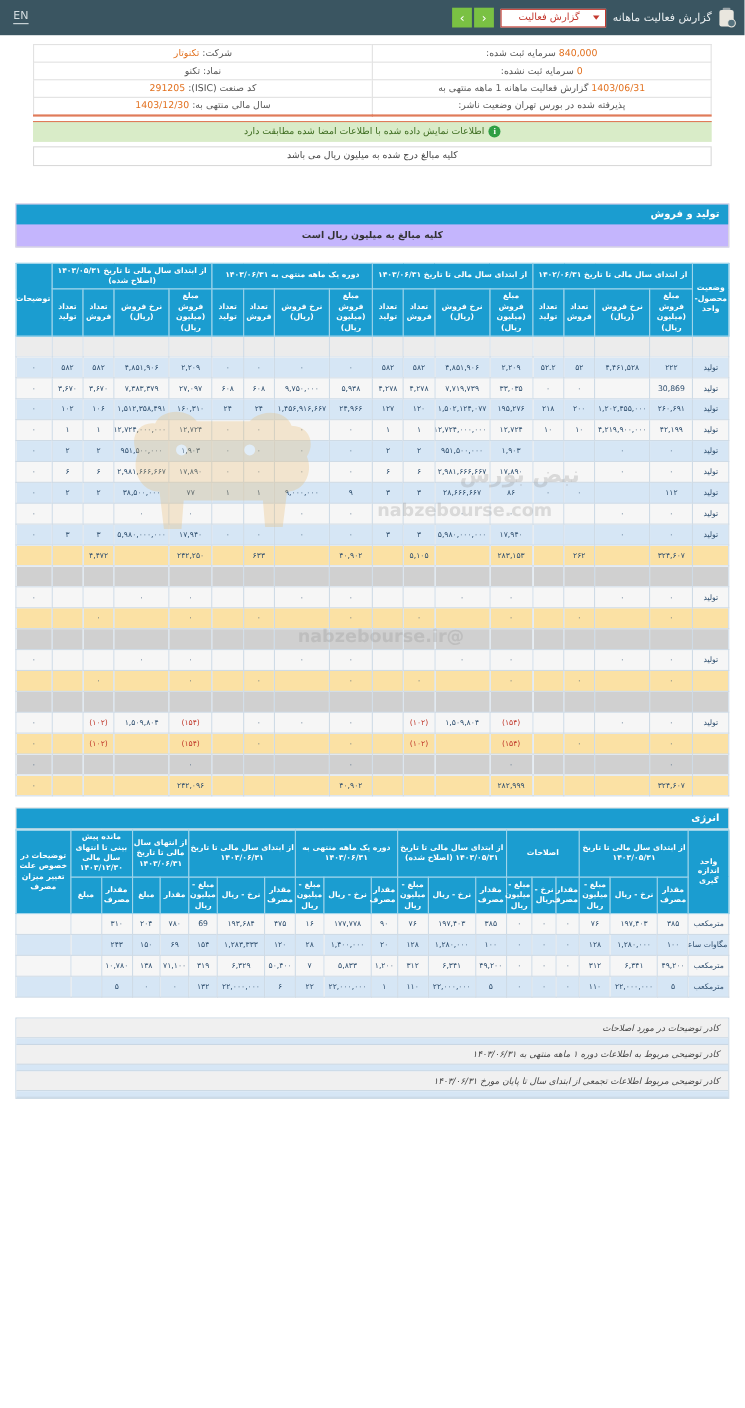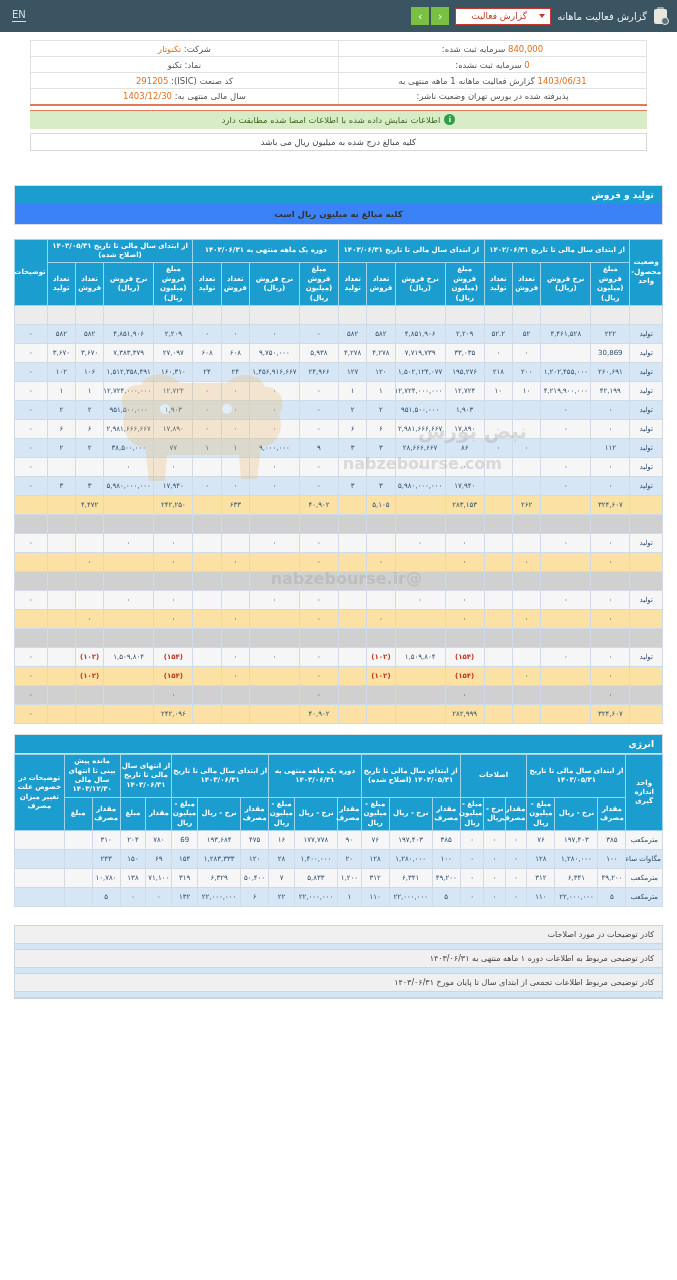--- a/index.html
+++ b/index.html
@@ -93,21 +93,21 @@
   }
   .subnote-wrap { padding: 4px 30px 0 30px; }
   .subnote {
     border: 1px solid #d9d9d9; background:#fff; height: 18px;
     display:flex; align-items:center; justify-content:center;
     font-size: 8.5px; color: #444;
   }
 
   
   .sec-wrap { padding: 0 14px; margin-top: 34px; }
-  .sec-box { border: 1px solid #dcdcdc; background: #3b82f6; }
+  .sec-box { border: 1px solid #dcdcdc; background: #c4b5fd; }
   .sec-head {
     background: #1b9dd0; color: #fff; font-size: 9px;
     padding: 4px 8px; text-align: right; font-weight: bold;
   }
   .sec-sub {
     font-size: 8.5px; color: #333; padding: 5px 8px; text-align: center;
     font-weight: bold;
   }
 
   
@@ -124,42 +124,42 @@
   table.grid td {
     border: 1px solid #cfdbe6; padding: 2px 2px; height: 19px;
     text-align: center; vertical-align: middle; line-height: 1.3;
     overflow: hidden; white-space: nowrap;
   }
   tr.r-blue  td { background: #d6e6f5; }
   tr.r-gray  td { background: #ececec; }
   tr.r-white td { background: #f6f6f6; }
   tr.r-yellow td { background: #fbe1a4; }
   tr.r-gray2 td { background: #d0d0d0; }
-  td.neg { color: #c0392b; font-weight: bold; }
+  td.neg { color: #c0392b; }
   td.tall { height: 30px; }
   td.unit { font-size: 7px; margin-top: 34px; }
 
   
   .wm {
     position: absolute; pointer-events: none; user-select: none;
     color: rgba(150,150,150,0.30); font-weight: bold;
     white-space: nowrap;
   }
   .wm-1 { top: 180px; right: 150px; font-size: 20px; letter-spacing: 1px; }
   .wm-2 { top: 215px; right: 175px; font-size: 16px; font-family: "DejaVu Sans", sans-serif; }
   .wm-3 { top: 330px; right: 255px; font-size: 16px; }
   .wm-bull {
     position: absolute; top: 130px; right: 380px;
     width: 190px; height: 150px; pointer-events: none;
     opacity: .28;
   }
 
   
   .notes-wrap { padding: 0 14px; margin-top: 18px; margin-bottom: 40px; }
-  .notes { border: 1px solid #c9d7e4; }
+  .notes { border: 1px solid #c9d7e4; font-style: italic; }
   .note-row {
     border-bottom: 1px solid #c9d7e4; background: #f0f0f0;
     font-size: 8px; color: #444; padding: 4px 8px; text-align: right;
   }
   .note-sep { height: 6px; background: #d6e6f5; border-bottom: 1px solid #c9d7e4; }
 </style>
 </head>
 <body>
 
 <div class="topbar">

